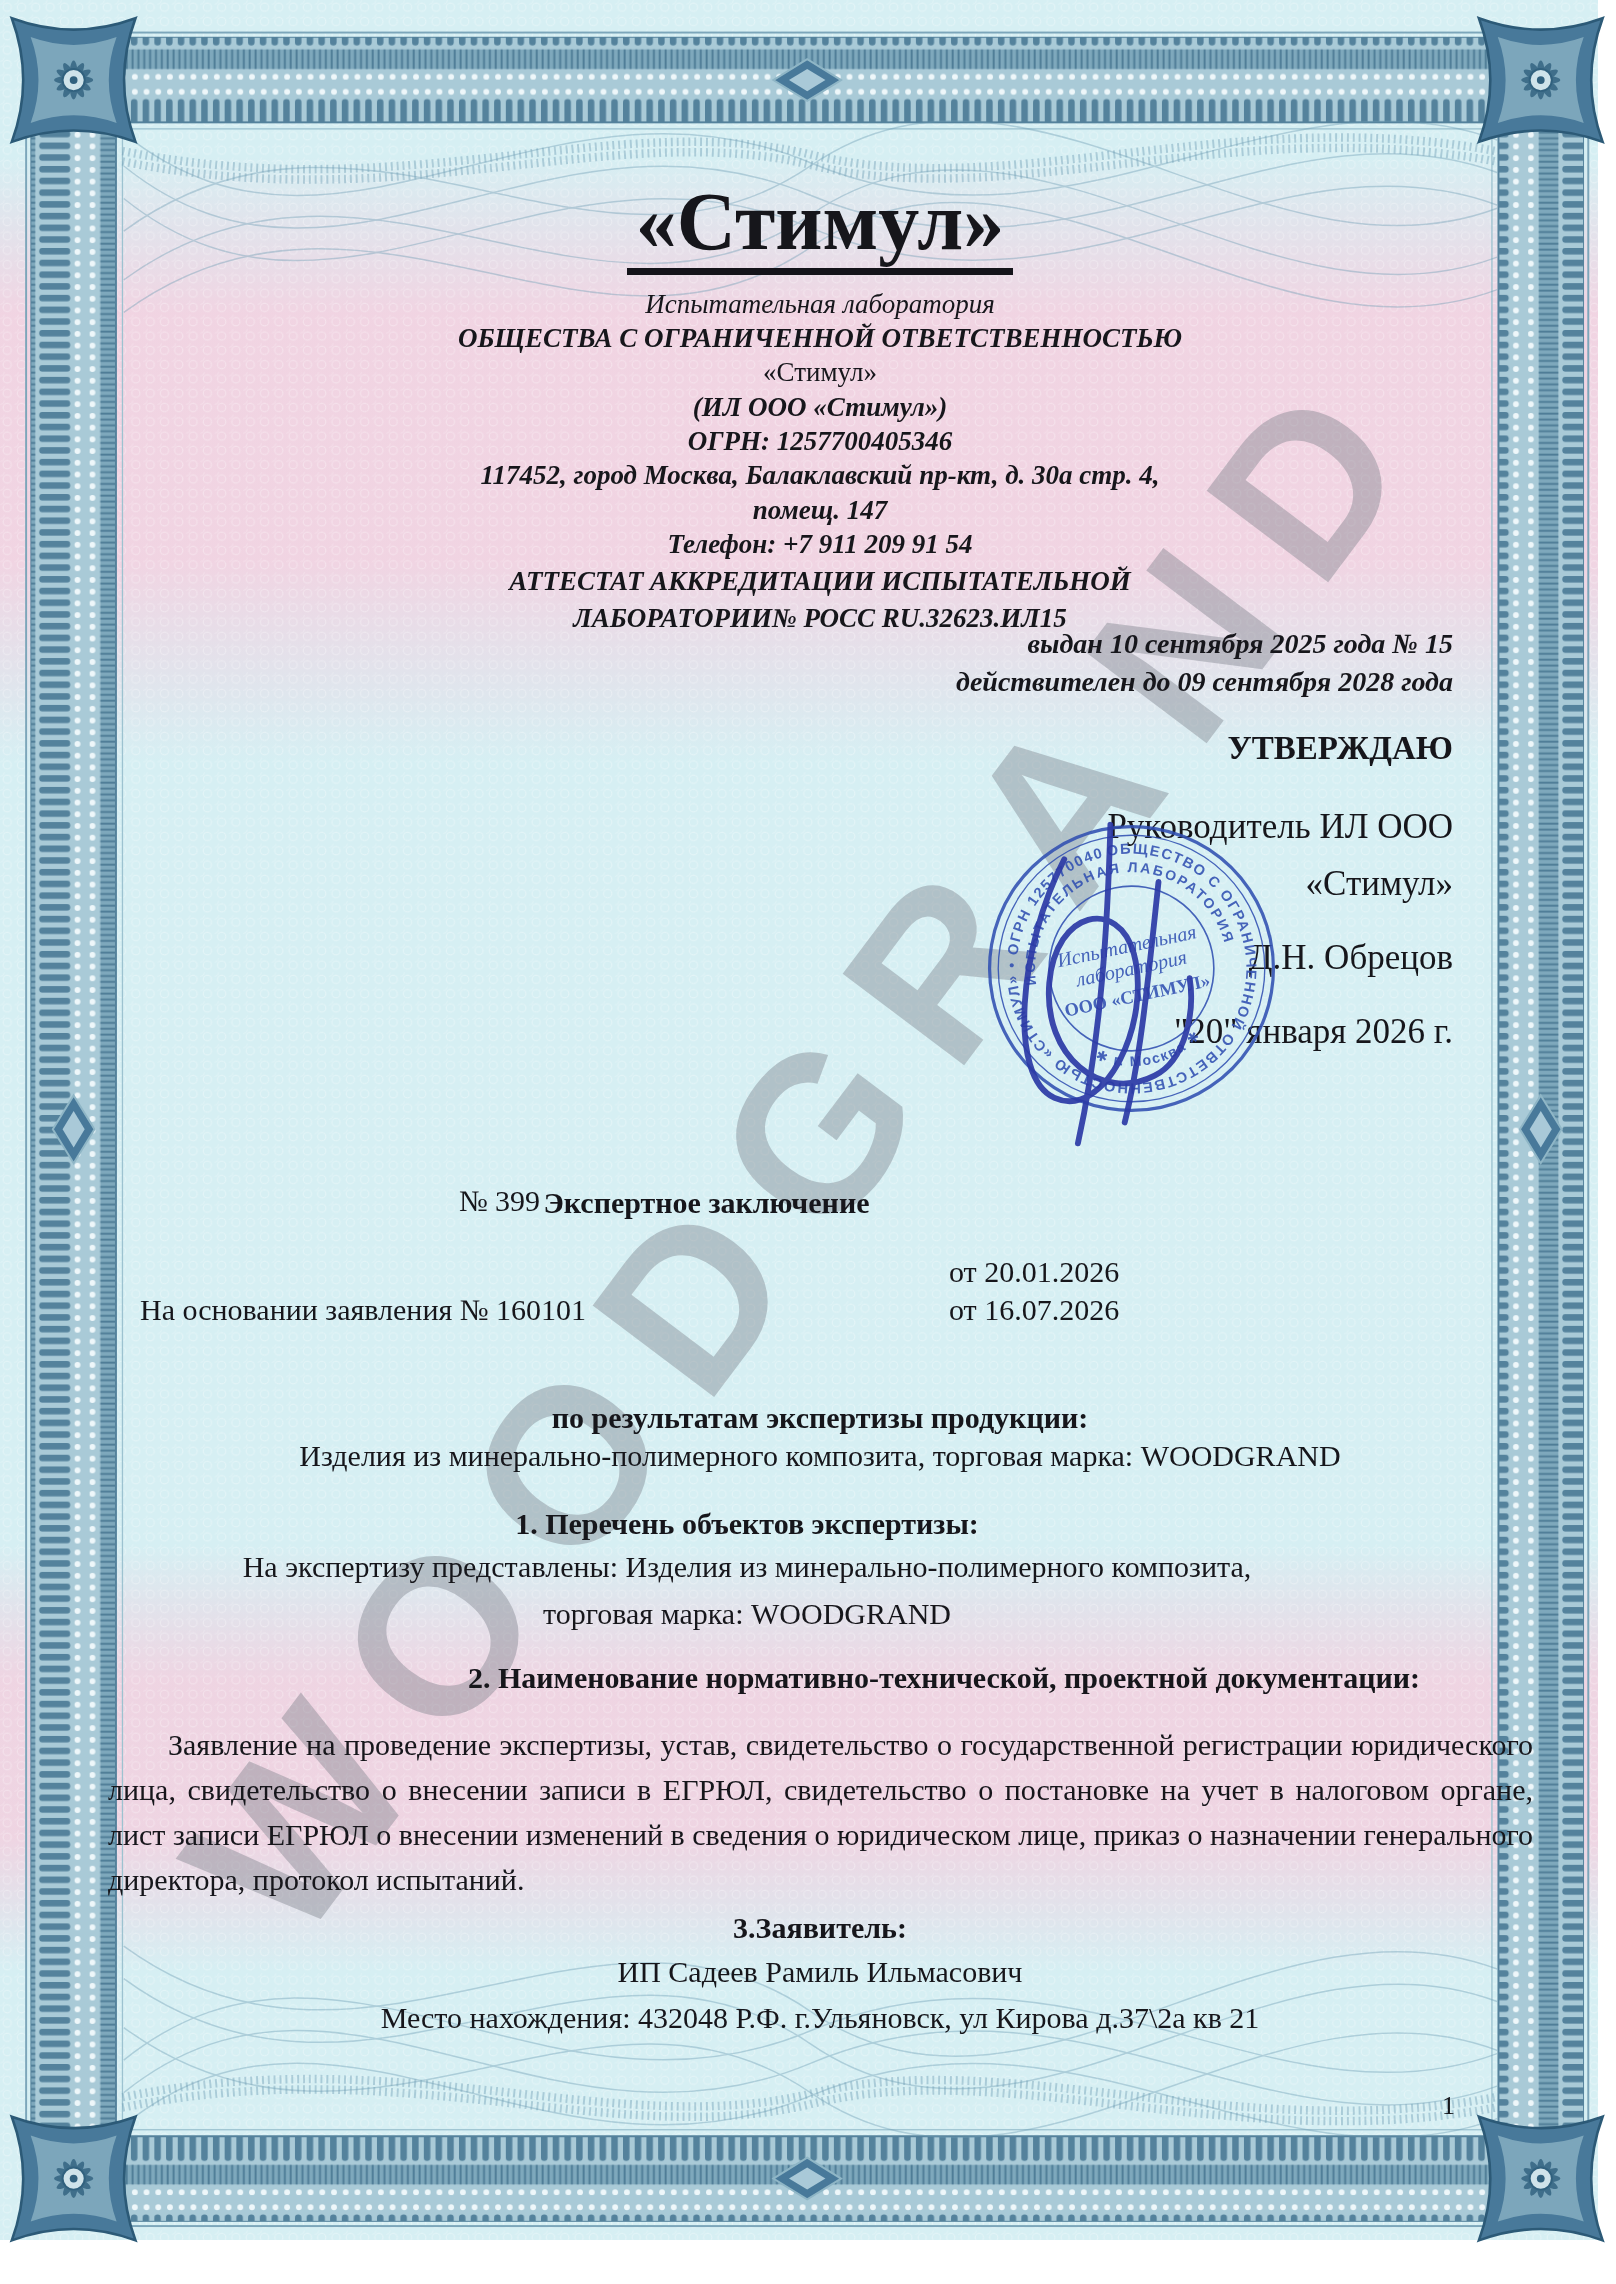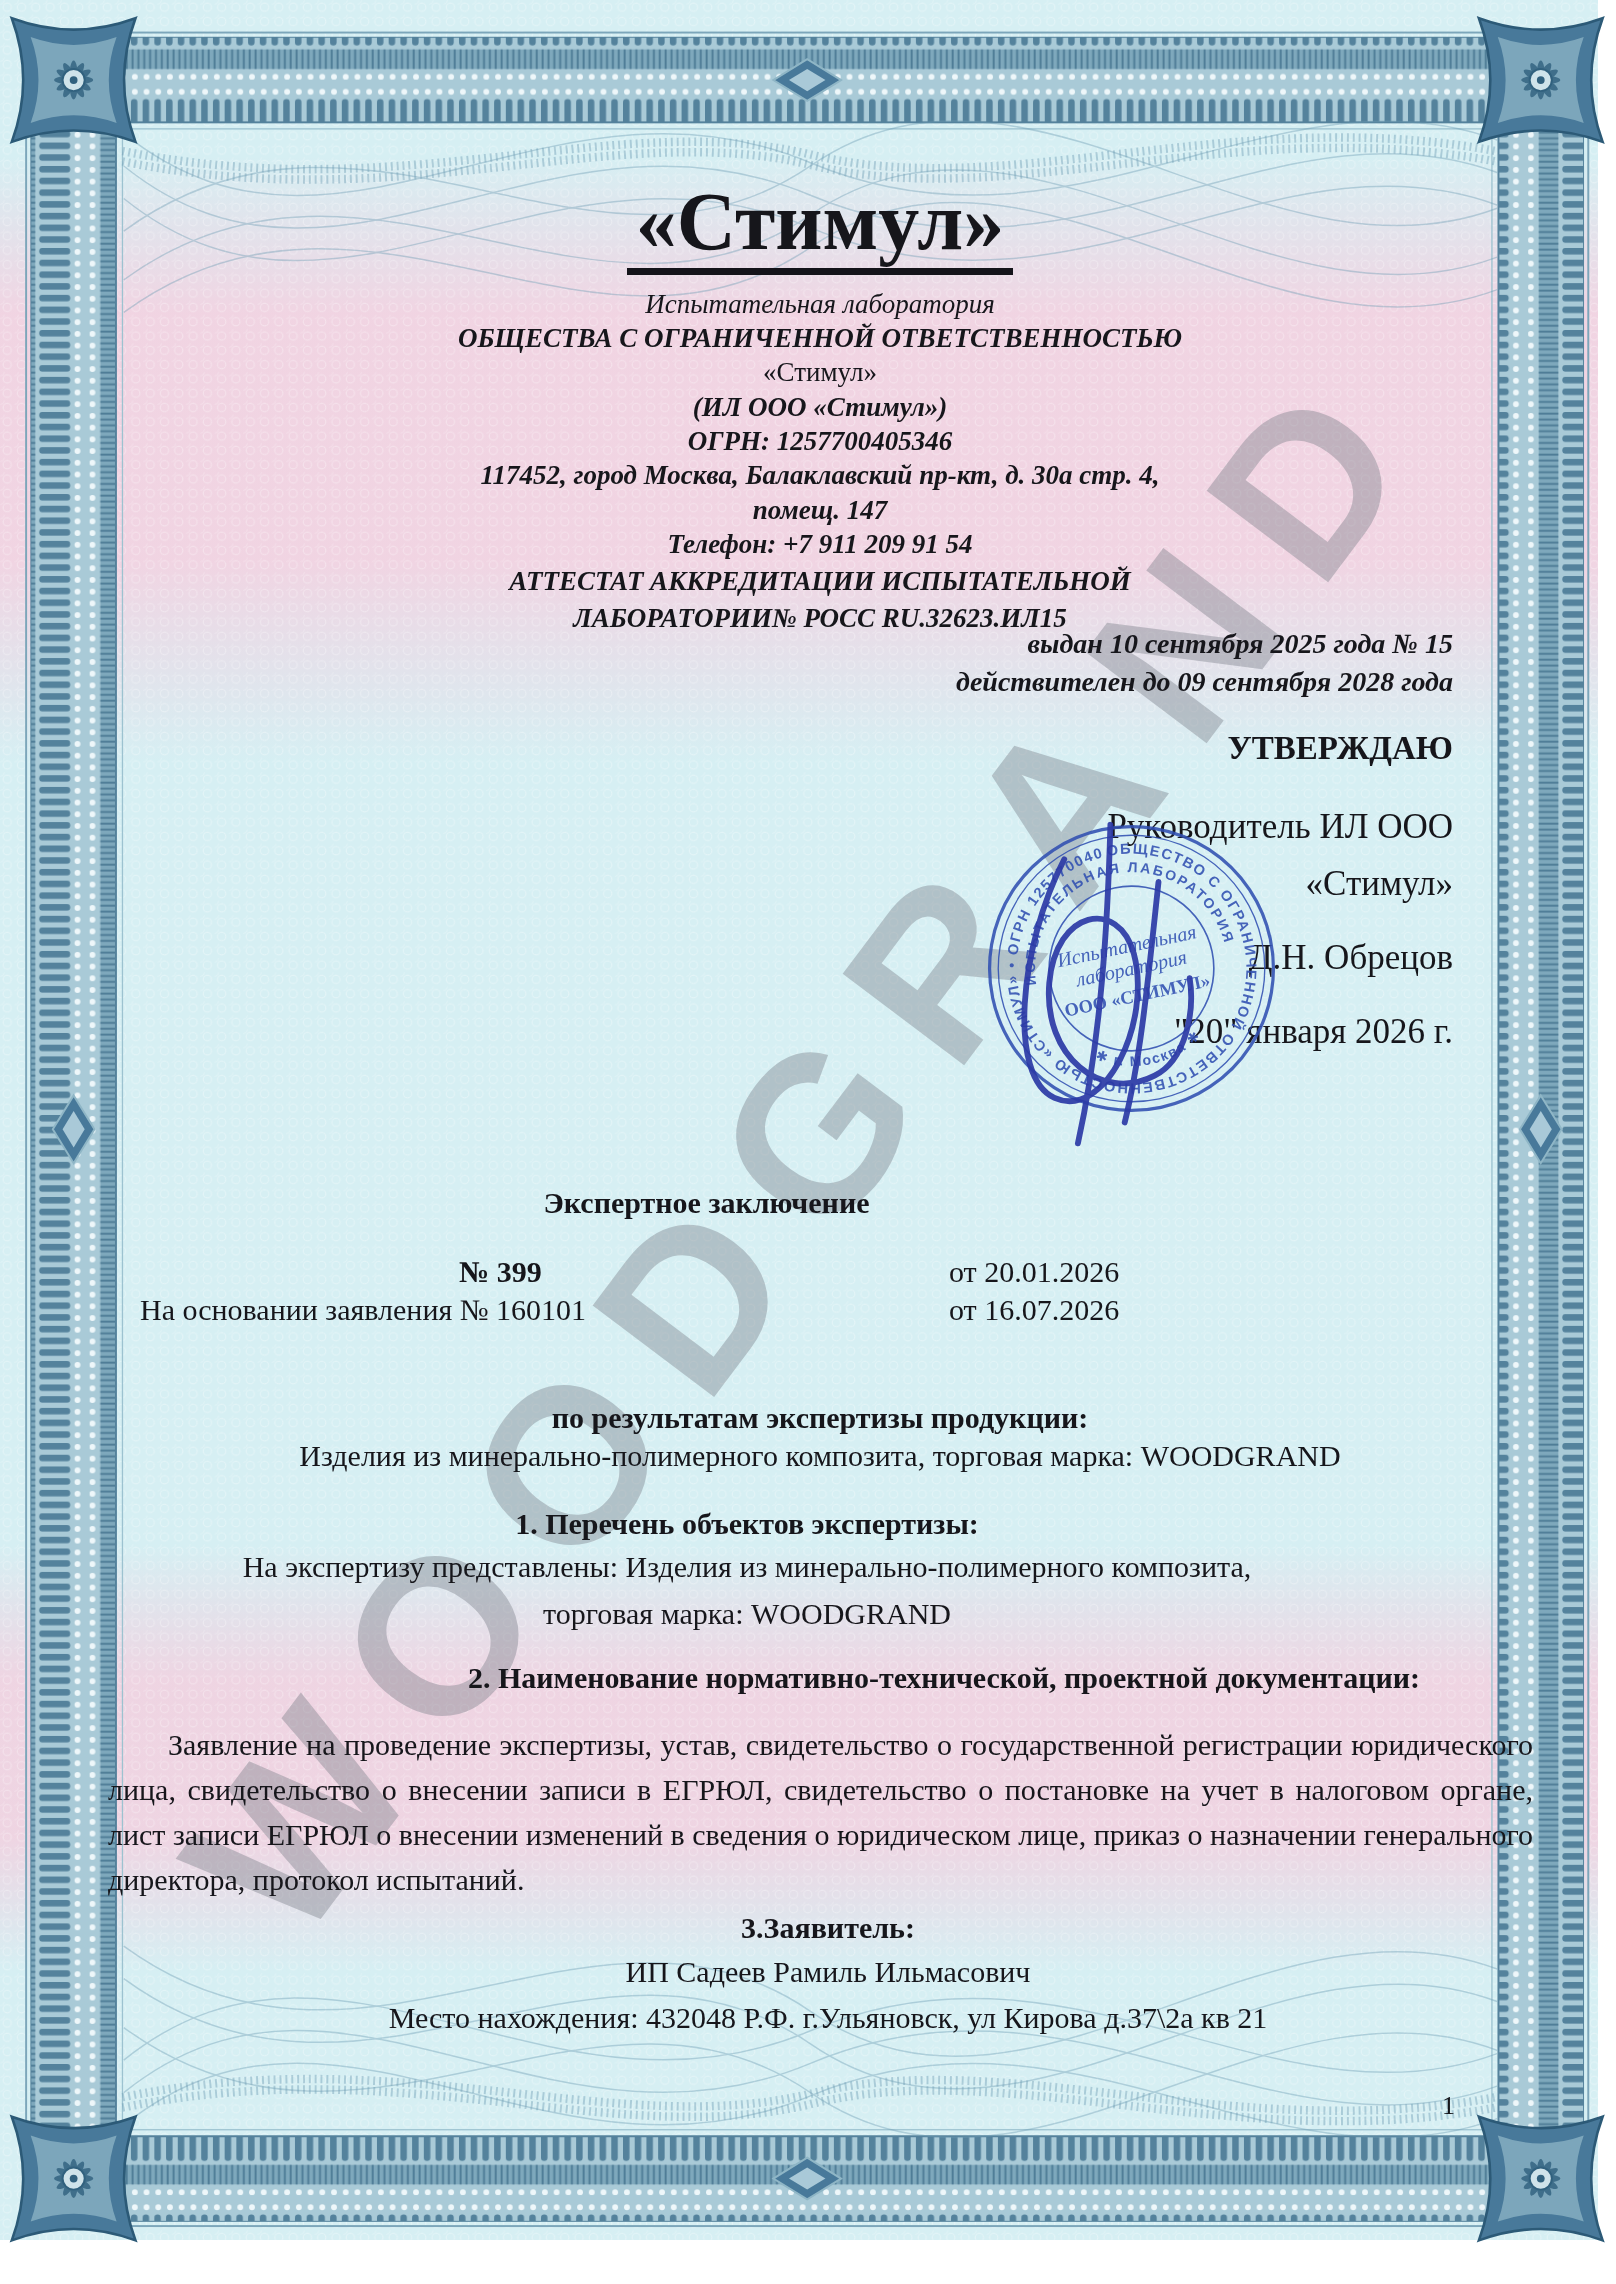--- a/index.html
+++ b/index.html
@@ -36,21 +36,21 @@
   .headblk .m1{margin-bottom:18px;} .headblk .m2{margin-bottom:35px;} .headblk .m3{margin-bottom:35px;}
   .doc-title{left:122px;top:1186px;width:1149px;text-align:center;font-weight:bold;font-size:30px;}
   .num{font-size:30px;}
   .subject{left:122px;top:1399px;width:1376px;text-align:center;font-size:30px;line-height:38px;}
   .subject .h, .sec .h{font-weight:bold;}
   .sec1{left:122px;top:1507px;width:1230px;text-align:center;font-size:30px;}
   .sec1 .l1{margin-top:9px;} .sec1 .l2{margin-top:13px;}
   .sec2h{left:136px;top:1661px;width:1596px;text-align:center;font-weight:bold;font-size:30px;}
   .para{left:98px;top:1722px;width:1425px;font-size:30px;line-height:45px;
       text-align:justify;text-indent:60px;}
-  .sec3{left:130px;top:1911px;width:1376px;text-align:center;font-size:30px;}
+  .sec3{left:122px;top:1911px;width:1376px;text-align:center;font-size:30px;}
   .sec3 .h{margin-bottom:10.4px;} .sec3 .a{margin-bottom:11.7px;}
   .pagenum{left:1432px;top:2091px;font-size:26px;}
   .stamp{position:absolute;left:969px;top:806px;z-index:5;opacity:.88;}
   .signature{position:absolute;left:957px;top:797px;z-index:6;}
   .sc{fill:none;stroke:#3150b2;}
   .ring-t{fill:#3150b2;font-family:"Liberation Sans","DejaVu Sans",sans-serif;font-weight:bold;}
   .ctr-t{fill:#3150b2;font-family:"Liberation Serif","DejaVu Serif",serif;}
 </style>
 </head>
 <body>
@@ -177,21 +177,21 @@
 
     <div class="abs headblk">
       <div class="m1">Руководитель ИЛ ООО</div>
       <div class="m2">«Стимул»</div>
       <div class="m3">Д.Н. Обрецов</div>
       <div>"20" января 2026 г.</div>
     </div>
 
     <div class="abs doc-title">Экспертное заключение</div>
 
-    <div class="abs num" style="left:449px;top:1255px;font-weight:bold;">№ 399</div>
+    <div class="abs num" style="left:449px;top:1184px;">№ 399</div>
     <div class="abs num" style="left:939px;top:1255px;">от 20.01.2026</div>
     <div class="abs num" style="left:130px;top:1293px;">На основании заявления № 160101</div>
     <div class="abs num" style="left:939px;top:1293px;">от 16.07.2026</div>
 
     <div class="abs subject">
       <div class="h">по результатам экспертизы продукции:</div>
       <div>Изделия из минерально-полимерного композита, торговая марка: WOODGRAND</div>
     </div>
 
     <div class="abs sec sec1">

